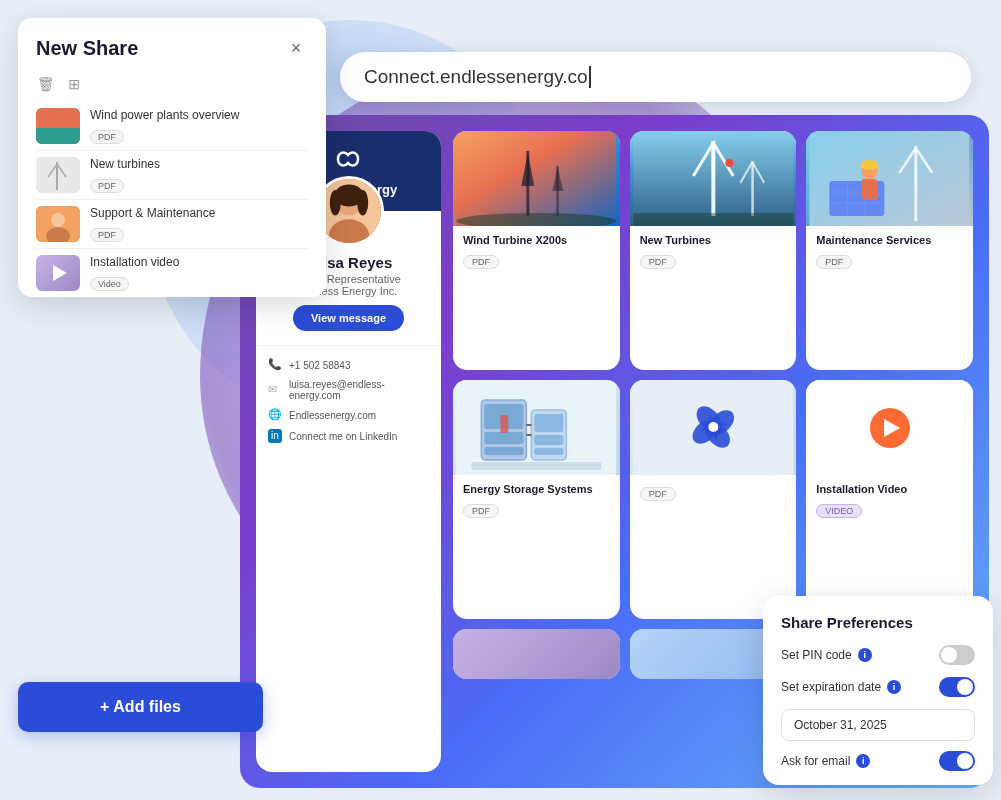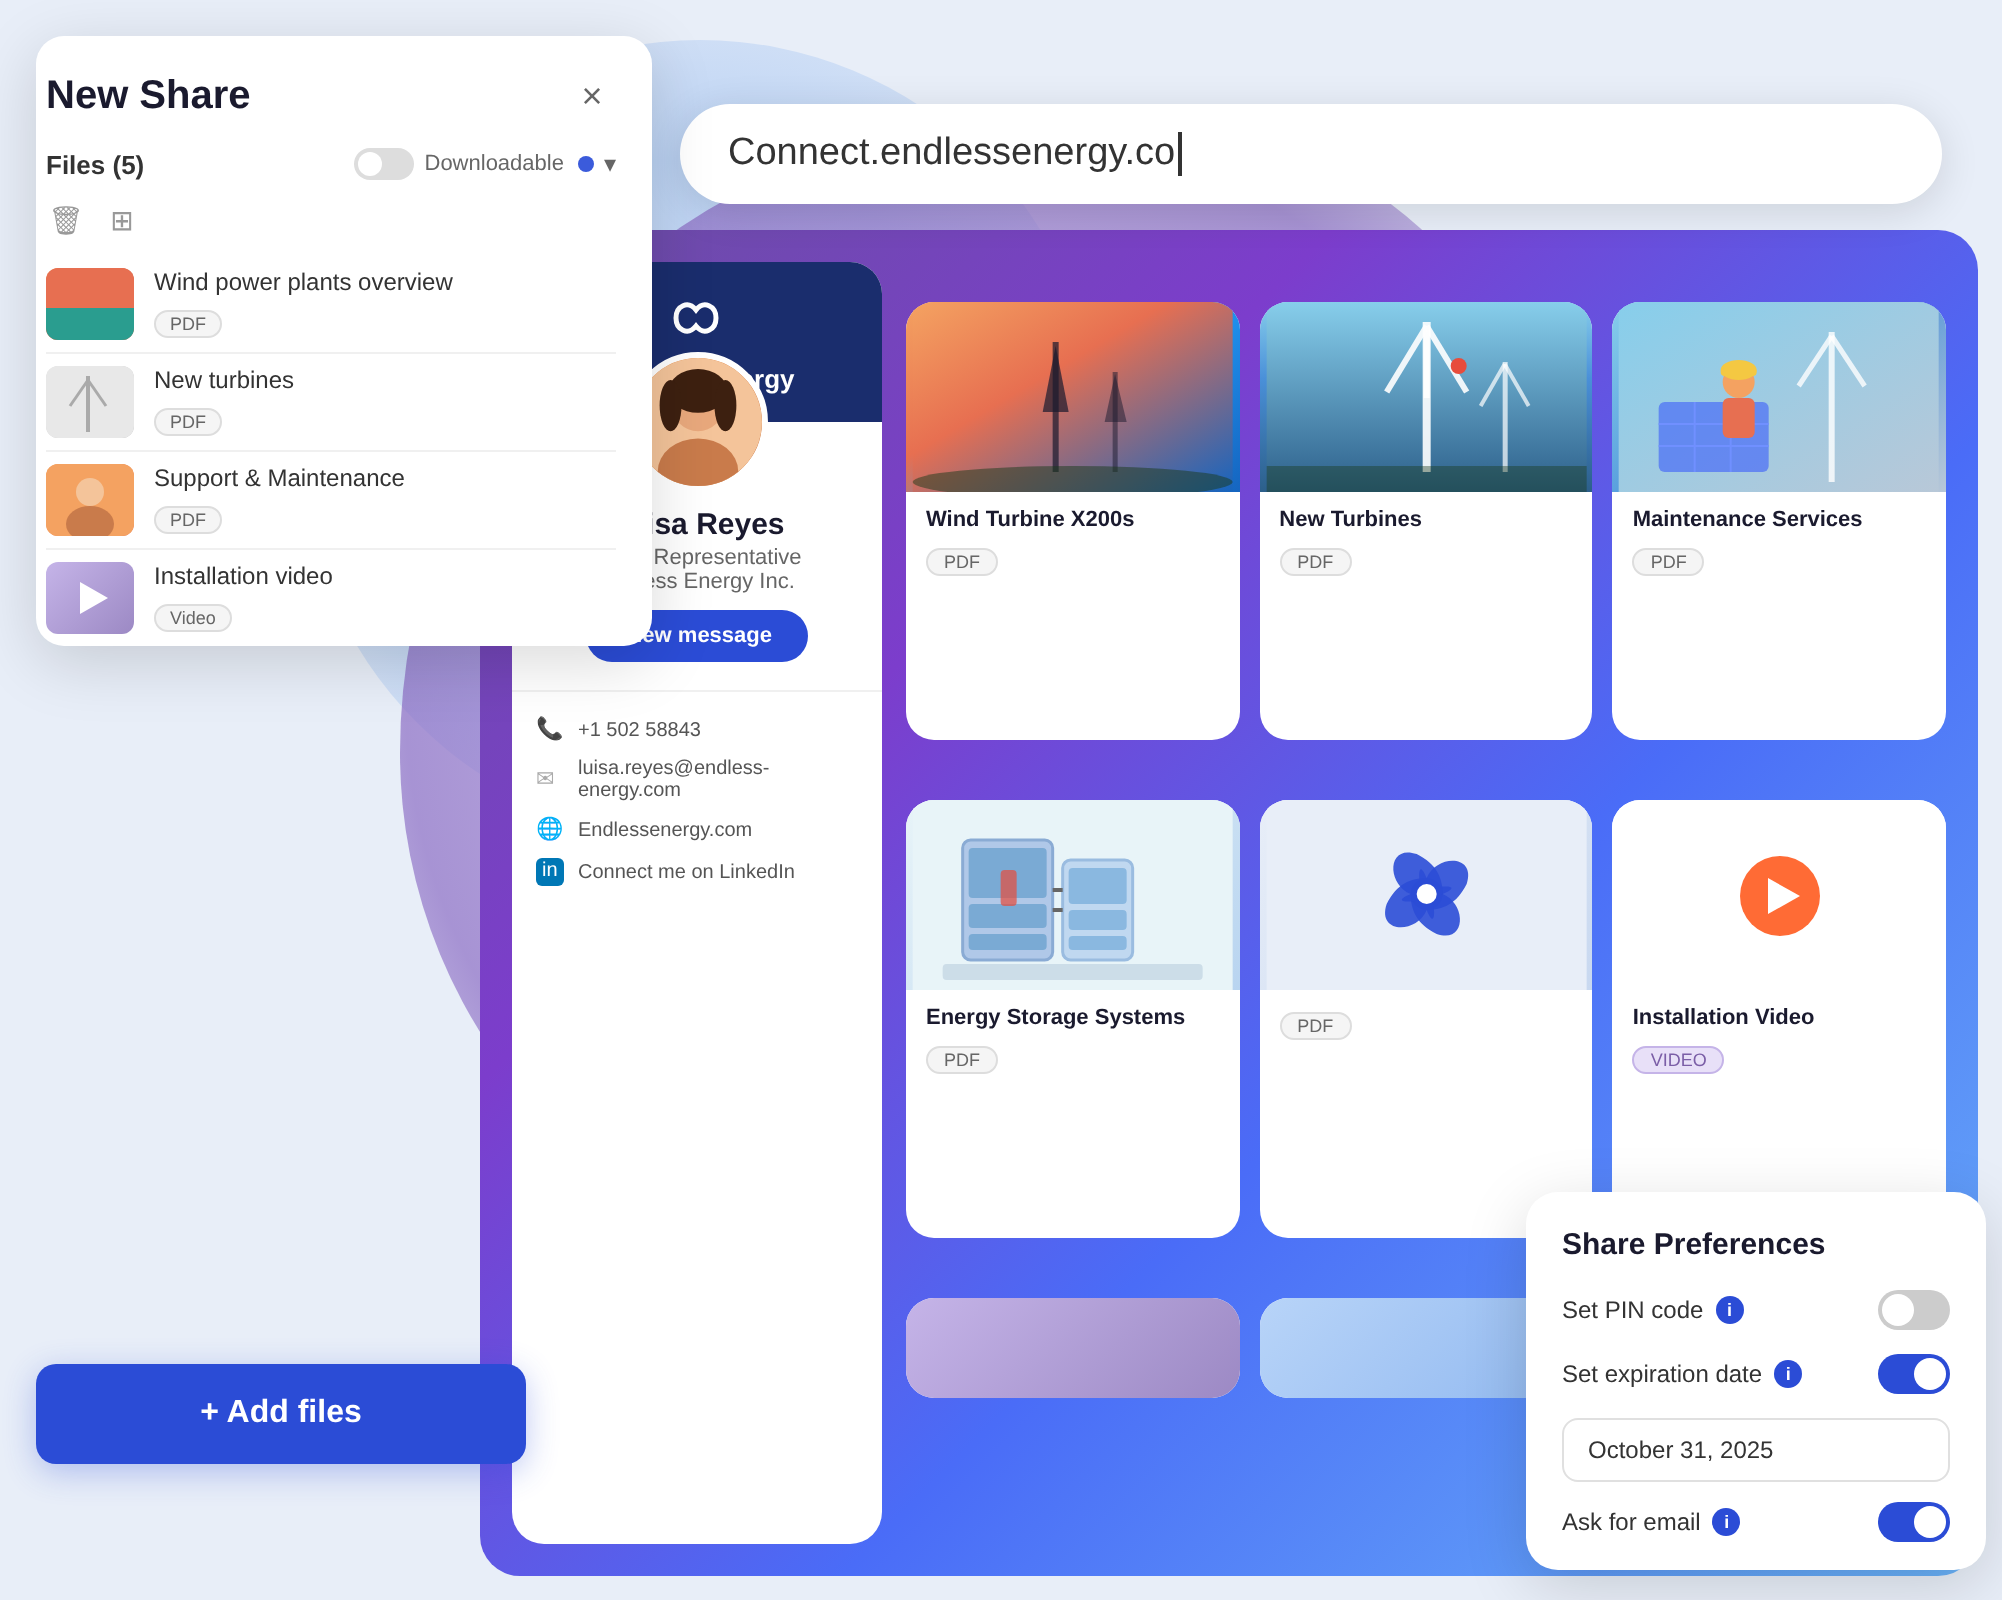--- a/index.html
+++ b/index.html
@@ -33,21 +33,21 @@
     }
 
     
     .new-share-panel {
       position: absolute;
       top: 18px; left: 18px;
       width: 308px;
       background: white;
       border-radius: 14px;
       box-shadow: 0 8px 32px rgba(0,0,0,0.15);
-      padding: 18px 18px 0 5px;
+      padding: 18px 18px 0 18px;
       z-index: 10;
     }
     .panel-header {
       display: flex;
       align-items: center;
       justify-content: space-between;
       margin-bottom: 14px;
     }
     .panel-title {
       font-size: 20px;
@@ -338,21 +338,20 @@
       gap: 10px;
       overflow: hidden;
     }
 
     .file-card {
       background: white;
       border-radius: 14px;
       overflow: hidden;
       display: flex;
       flex-direction: column;
-      margin-top: 20px;
     }
     .card-image {
       width: 100%;
       height: 95px;
       overflow: hidden;
     }
     .card-image-wind {
       background: linear-gradient(135deg, #f4a261 0%, #e76f51 30%, #2196f3 60%, #1565c0 100%);
       position: relative;
     }
@@ -737,29 +736,20 @@
     </div>
 
   </div>
 </div>
 
 <div class="new-share-panel">
   <div class="panel-header">
     <span class="panel-title">New Share</span>
     <button class="close-btn">×</button>
   </div>
-  <div class="files-header">
-    <span class="files-label">Files (5)</span>
-    <div class="downloadable-toggle">
-      <div class="toggle-switch"></div>
-      <span>Downloadable</span>
-      <div class="notification-dot"></div>
-      <span class="chevron-down">▾</span>
-    </div>
-  </div>
   <div class="files-actions">
     <span class="action-icon">🗑</span>
     <span class="action-icon">⊞</span>
   </div>
 
   <div class="file-item">
     <div class="file-thumb file-thumb-wind">
       <svg width="44" height="36" viewBox="0 0 44 36">
         <rect width="44" height="36" fill="#e76f51"></rect>
         <rect x="0" y="20" width="44" height="16" fill="#2a9d8f"></rect>

